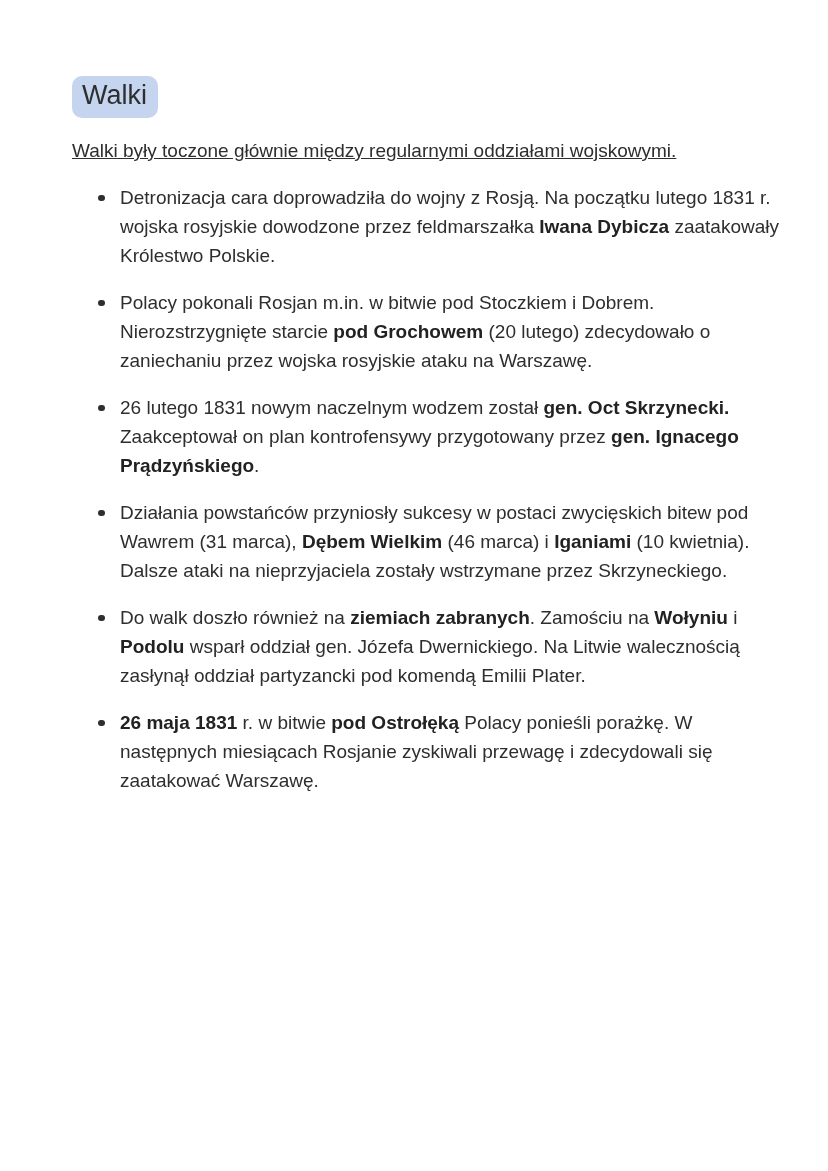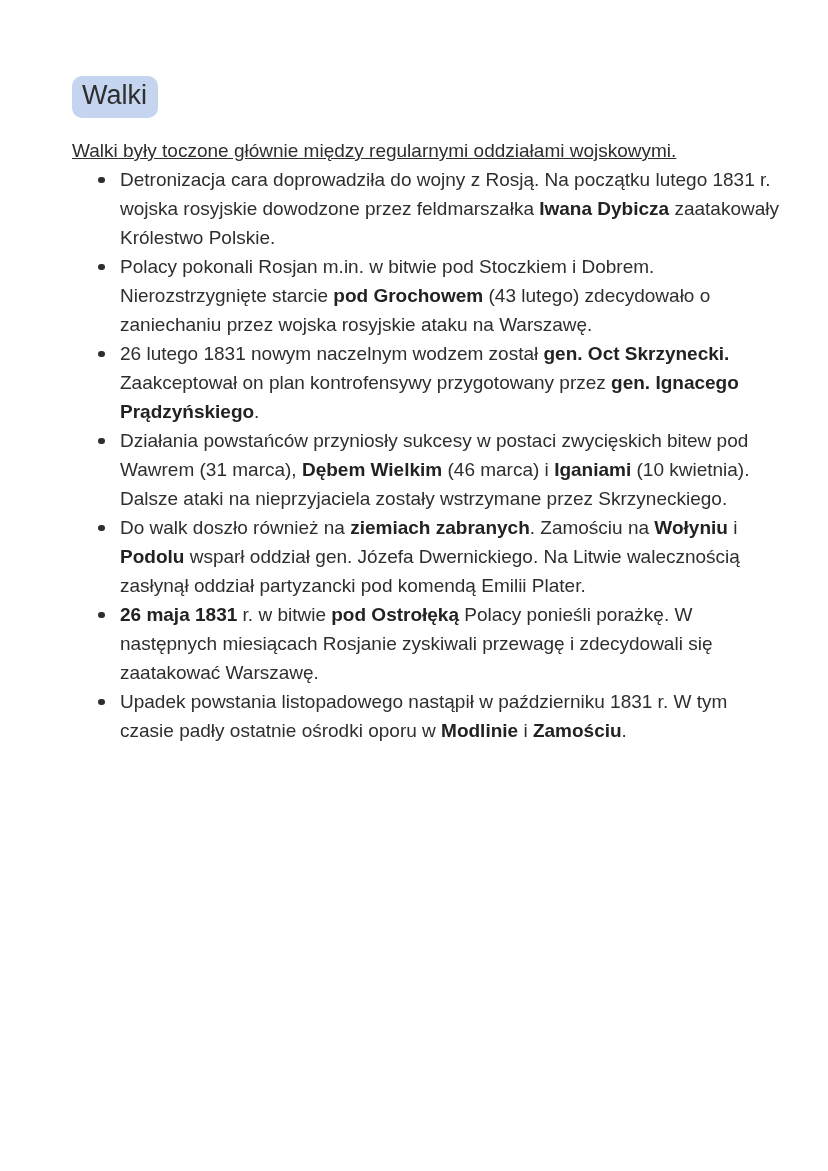--- a/index.html
+++ b/index.html
@@ -40,20 +40,21 @@
   .bullets {
     list-style: none;
     margin: 0;
     padding: 0;
   }
   .bullets li {
     position: relative;
     padding-left: 48px;
     font-size: 19px;
     line-height: 29px;
+    margin-top: 18px;
   }
   .bullets li::before {
     content: "";
     position: absolute;
     left: 26px;
     top: 11.5px;
     width: 6.5px;
     height: 6.5px;
     border-radius: 50%;
     background: #2e2e2e;
@@ -66,20 +67,19 @@
 </head>
 <body>
 
 <div class="page" style="background: rgb(255, 255, 255); color: rgb(46, 46, 46);">
   <h1 class="heading"><span class="heading-highlight" style="background: rgb(197, 212, 239);">Walki</span></h1>
 
   <p class="intro">Walki były toczone głównie między regularnymi oddziałami wojskowymi.</p>
 
   <ul class="bullets">
       <li><span>Detronizacja cara doprowadziła do wojny z Rosją. Na początku lutego 1831 r. wojska rosyjskie dowodzone przez feldmarszałka </span><b>Iwana Dybicza</b><span> zaatakowały Królestwo Polskie.</span></li>
-      <li><span>Polacy pokonali Rosjan m.in. w bitwie pod Stoczkiem i Dobrem. Nierozstrzygnięte starcie </span><b>pod Grochowem</b><span> (43 lutego) zdecydowało o zaniechaniu przez wojska rosyjskie ataku na Warszawę.</span></li>
+      <li><span>Polacy pokonali Rosjan m.in. w bitwie pod Stoczkiem i Dobrem. Nierozstrzygnięte starcie </span><b>pod Grochowem</b><span> (20 lutego) zdecydowało o zaniechaniu przez wojska rosyjskie ataku na Warszawę.</span></li>
       <li><span>26 lutego 1831 nowym naczelnym wodzem został </span><b>gen. Oct Skrzynecki.</b><span> Zaakceptował on plan kontrofensywy przygotowany przez </span><b>gen. Ignacego Prądzyńskiego</b><span>.</span></li>
       <li><span>Działania powstańców przyniosły sukcesy w postaci zwycięskich bitew pod Wawrem (31 marca), </span><b>Dębem Wielkim</b><span> (46 marca) i </span><b>Iganiami</b><span> (10 kwietnia). Dalsze ataki na nieprzyjaciela zostały wstrzymane przez Skrzyneckiego.</span></li>
       <li><span>Do walk doszło również na </span><b>ziemiach zabranych</b><span>. Zamościu na </span><b>Wołyniu</b><span> i </span><b>Podolu</b><span> wsparł oddział gen. Józefa Dwernickiego. Na Litwie walecznością zasłynął oddział partyzancki pod komendą Emilii Plater.</span></li>
       <li><b>26 maja 1831</b><span> r. w bitwie </span><b>pod Ostrołęką</b><span> Polacy ponieśli porażkę. W następnych miesiącach Rosjanie zyskiwali przewagę i zdecydowali się zaatakować Warszawę.</span></li>
-      <li><span>Upadek powstania listopadowego nastąpił w październiku 1831 r. W tym czasie padły ostatnie ośrodki oporu w </span><b>Modlinie</b><span> i </span><b>Zamościu</b><span>.</span></li>
     </ul>
 </div>
 
 </body></html>

